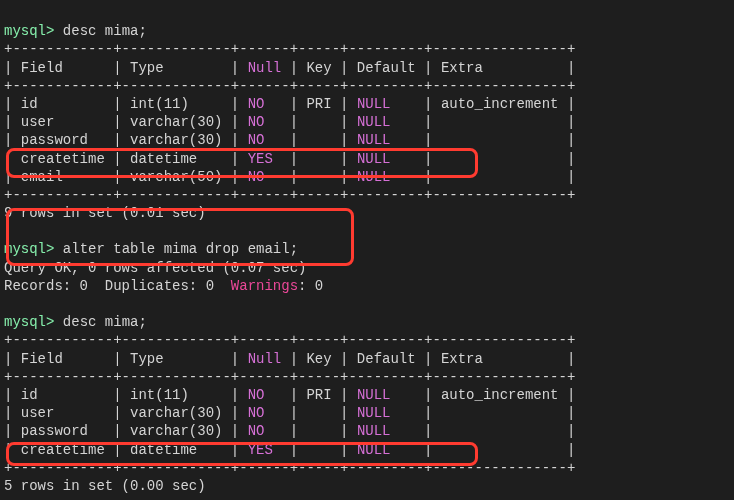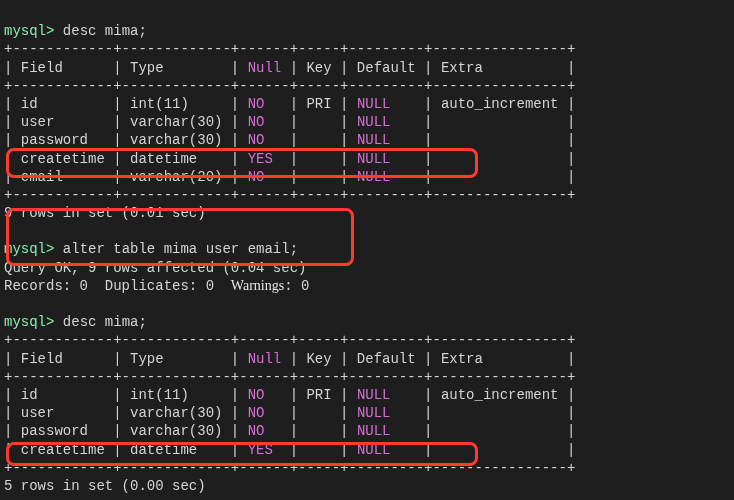--- a/index.html
+++ b/index.html
@@ -10,21 +10,21 @@
     font-size: 14px;
     line-height: 1.3;
     padding: 4px;
     width: 734px;
     height: 500px;
     overflow: hidden;
   }
   .terminal { white-space: pre; position: relative; }
   .prompt { color: #86efac; }
   .magenta { color: #d670d6; }
-  .yellow { color: #e5e5e5; font-family: Liberation Serif, serif; }
+  .yellow { color: #ec4899; }
   .highlight-box {
     position: absolute;
     border: 3px solid #ff3b30;
     border-radius: 8px;
     pointer-events: none;
   }
   .hl1 { left: 2px; top: 144px; width: 472px; height: 30px; }
   .hl2 { left: 2px; top: 204px; width: 348px; height: 58px; }
   .hl3 { left: 2px; top: 438px; width: 472px; height: 24px; }
 </style>
@@ -33,26 +33,26 @@
 
 <div class="terminal">
 <span class="prompt">mysql&gt;</span> <span>desc mima;</span>
 <span>+------------+-------------+------+-----+---------+----------------+</span>
 <span><span>| Field      | Type        | <span class="magenta">Null</span> | Key | Default | Extra          |</span></span>
 <span>+------------+-------------+------+-----+---------+----------------+</span>
 <span><span>| id         | int(11)     | </span><span class="magenta">NO</span><span>   | PRI | </span><span class="magenta">NULL</span><span>    | auto_increment |</span></span>
 <span><span>| user       | varchar(30) | </span><span class="magenta">NO</span><span>   |     | </span><span class="magenta">NULL</span><span>    |                |</span></span>
 <span><span>| password   | varchar(30) | </span><span class="magenta">NO</span><span>   |     | </span><span class="magenta">NULL</span><span>    |                |</span></span>
 <span><span>| createtime | datetime    | </span><span class="magenta">YES</span><span>  |     | </span><span class="magenta">NULL</span><span>    |                |</span></span>
-<span><span>| email      | varchar(20) | </span><span class="magenta">NO</span><span>   |     | </span><span class="magenta">NULL</span><span>    |                |</span></span>
+<span><span>| email      | varchar(50) | </span><span class="magenta">NO</span><span>   |     | </span><span class="magenta">NULL</span><span>    |                |</span></span>
 <span>+------------+-------------+------+-----+---------+----------------+</span>
 <span>9 rows in set (0.01 sec)</span>
 
-<span class="prompt">mysql&gt;</span> <span>alter table mima user email;</span>
-<span>Query OK, 9 rows affected (0.04 sec)</span>
+<span class="prompt">mysql&gt;</span> <span>alter table mima drop email;</span>
+<span>Query OK, 0 rows affected (0.07 sec)</span>
 <span><span>Records: 0  Duplicates: 0  </span><span class="yellow">Warnings</span><span>: 0</span></span>
 
 <span class="prompt">mysql&gt;</span> <span>desc mima;</span>
 <span>+------------+-------------+------+-----+---------+----------------+</span>
 <span><span>| Field      | Type        | <span class="magenta">Null</span> | Key | Default | Extra          |</span></span>
 <span>+------------+-------------+------+-----+---------+----------------+</span>
 <span><span>| id         | int(11)     | </span><span class="magenta">NO</span><span>   | PRI | </span><span class="magenta">NULL</span><span>    | auto_increment |</span></span>
 <span><span>| user       | varchar(30) | </span><span class="magenta">NO</span><span>   |     | </span><span class="magenta">NULL</span><span>    |                |</span></span>
 <span><span>| password   | varchar(30) | </span><span class="magenta">NO</span><span>   |     | </span><span class="magenta">NULL</span><span>    |                |</span></span>
 <span><span>| createtime | datetime    | </span><span class="magenta">YES</span><span>  |     | </span><span class="magenta">NULL</span><span>    |                |</span></span>

